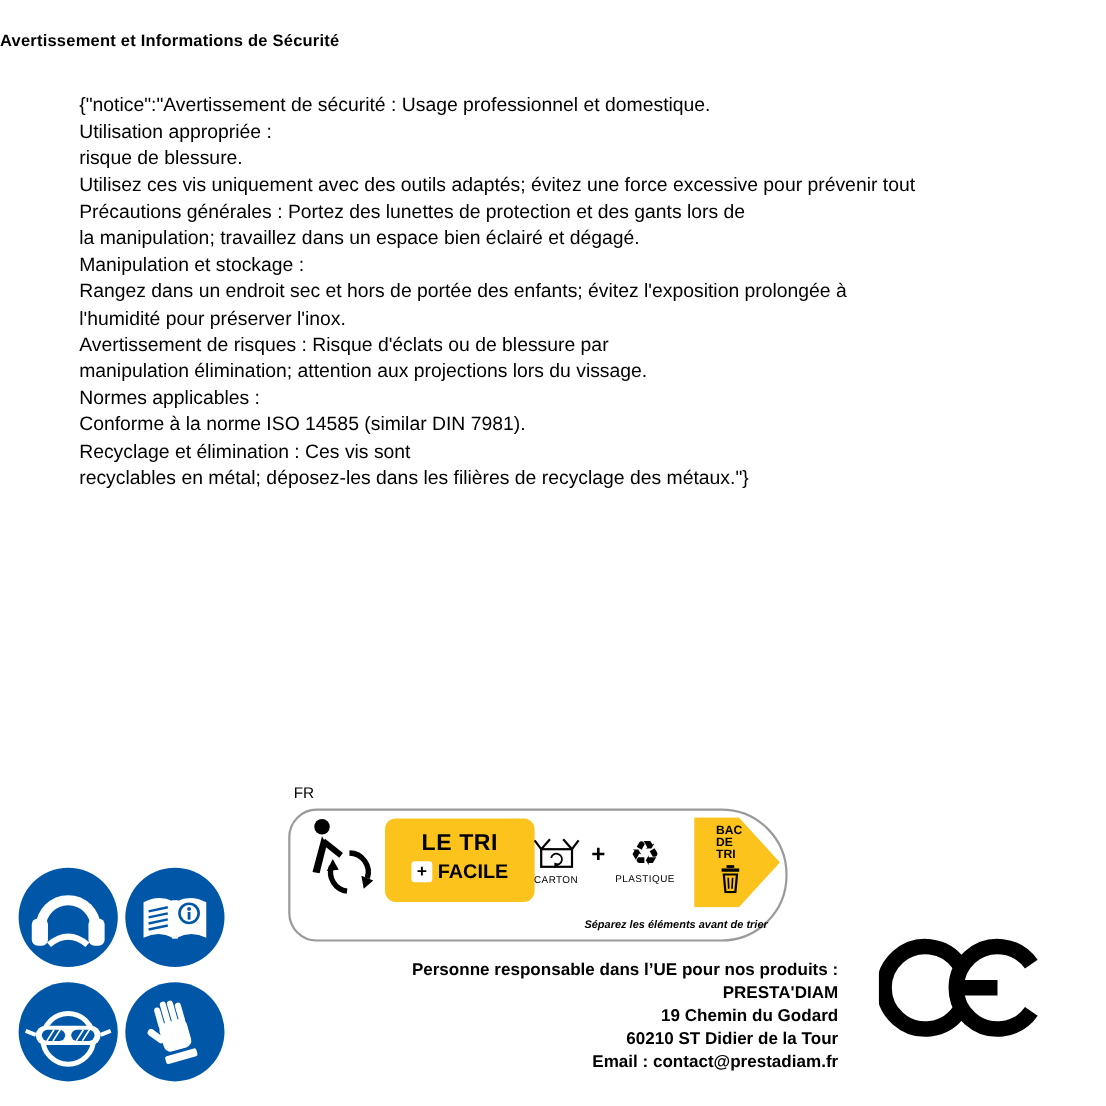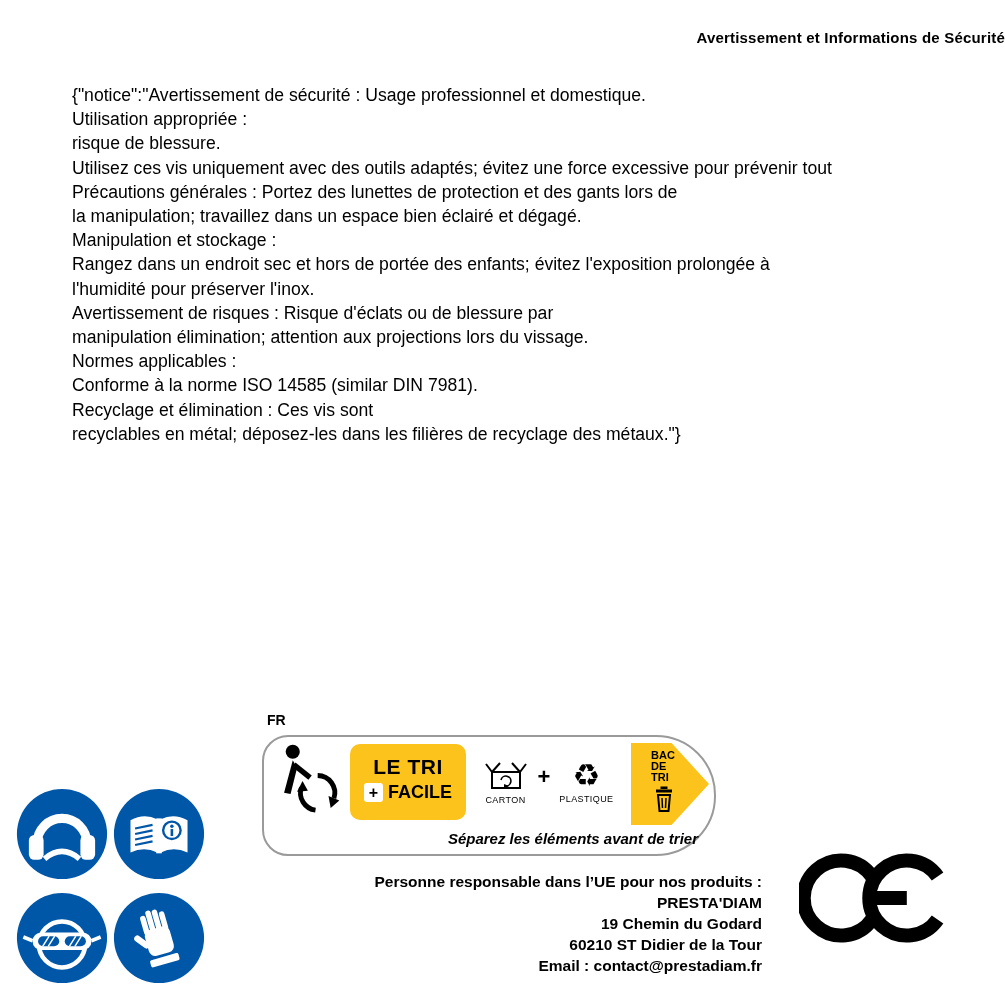--- a/index.html
+++ b/index.html
@@ -2,61 +2,61 @@
 <html style="--safety-blue: #0057A8; --tri-yellow: #FBC31B;"><head>
 <meta charset="utf-8">
 <style>
   *{box-sizing:border-box;}
   html,body{margin:0;padding:0;}
   body{
     width:1005px;height:1005px;position:relative;overflow:hidden;
     background:#fff;color:#000;
     font-family:"Liberation Sans",sans-serif;
   }
-  .page-title{position:absolute;top:29px;left:0;width:100%;text-align:right;
-    font-size:15px;font-weight:bold;letter-spacing:.2px;padding-left:44px;}
+  .page-title{position:absolute;top:29px;left:0;width:100%;text-align:left;
+    font-size:15px;font-weight:bold;letter-spacing:.2px;}
   .notice{position:absolute;top:83px;left:72px;width:878px;
     font-size:17.6px;line-height:24.2px;}
   .notice-line{white-space:nowrap;}
 
   
   .picto-grid{position:absolute;left:16px;top:788px;
     display:grid;grid-template-columns:92px 92px;grid-template-rows:92px 92px;
     column-gap:5px;row-gap:12px;}
   .i-bg{fill:var(--safety-blue,#0057A8);}
   .i-w{fill:#fff;}
   .i-ws{stroke:#fff;fill:none;}
   .i-bl{stroke:var(--safety-blue,#0057A8);fill:none;}
   .i-blf{fill:var(--safety-blue,#0057A8);}
 
   
-  .fr-label{position:absolute;left:267px;top:712px;font-size:14px;font-weight:bold;}
+  .fr-label{position:absolute;left:267px;top:712px;font-size:14px;font-weight:normal;}
   .tri-panel{position:absolute;left:262px;top:735px;width:454px;height:121px;
     border:2px solid #9a9a9a;border-radius:26px 60px 60px 26px;background:#fff;}
   .triman{position:absolute;left:12px;top:6px;}
-  .tri-yellow-box{position:absolute;left:86px;top:7px;width:116px;height:76px;
+  .tri-yellow-box{position:absolute;left:86px;top:7px;width:136px;height:76px;
     background:var(--tri-yellow,#FBC31B);border-radius:10px;text-align:center;padding-top:12px;}
   .tri-l1{font-size:21px;font-weight:bold;letter-spacing:.5px;line-height:22px;}
   .tri-l2{font-size:18px;font-weight:bold;display:flex;align-items:center;justify-content:center;gap:5px;margin-top:4px;}
   .tri-plus{display:inline-flex;width:19px;height:19px;background:#fff;border-radius:3px;
     align-items:center;justify-content:center;font-size:16px;font-weight:bold;}
   .materials{position:absolute;left:202px;top:8px;width:164px;height:74px;
     display:flex;align-items:center;justify-content:center;gap:9px;}
   .material{display:flex;flex-direction:column;align-items:center;gap:2px;}
   .material-label{font-size:9px;font-weight:normal;letter-spacing:.4px;}
   .mat-sep{font-size:22px;font-weight:bold;margin-top:-10px;}
   .recycle-glyph{font-size:31px;line-height:32px;}
   .bac-tag{position:absolute;right:5px;top:6px;width:78px;height:82px;
     background:var(--tri-yellow,#FBC31B);
     clip-path:polygon(0 0,52% 0,100% 50%,52% 100%,0 100%);
     padding:7px 0 0 20px;}
   .bac-line{font-size:11px;font-weight:bold;line-height:11px;}
   .bin-icon{margin:3px 0 0 3px;}
   .tri-caption{position:absolute;right:16px;bottom:7px;
-    font-size:15px;font-weight:bold;font-style:italic;}
+    font-size:10px;font-weight:bold;font-style:italic;}
 
   .address{position:absolute;left:242px;top:871px;width:520px;text-align:right;
     font-size:15.5px;font-weight:bold;line-height:21px;}
   .ce{position:absolute;left:799px;top:849px;}
   .ce-stroke{stroke:#000;stroke-width:15;fill:none;}
 </style>
 </head>
 <body>
 
 <div class="page-title">Avertissement et Informations de Sécurité</div>

